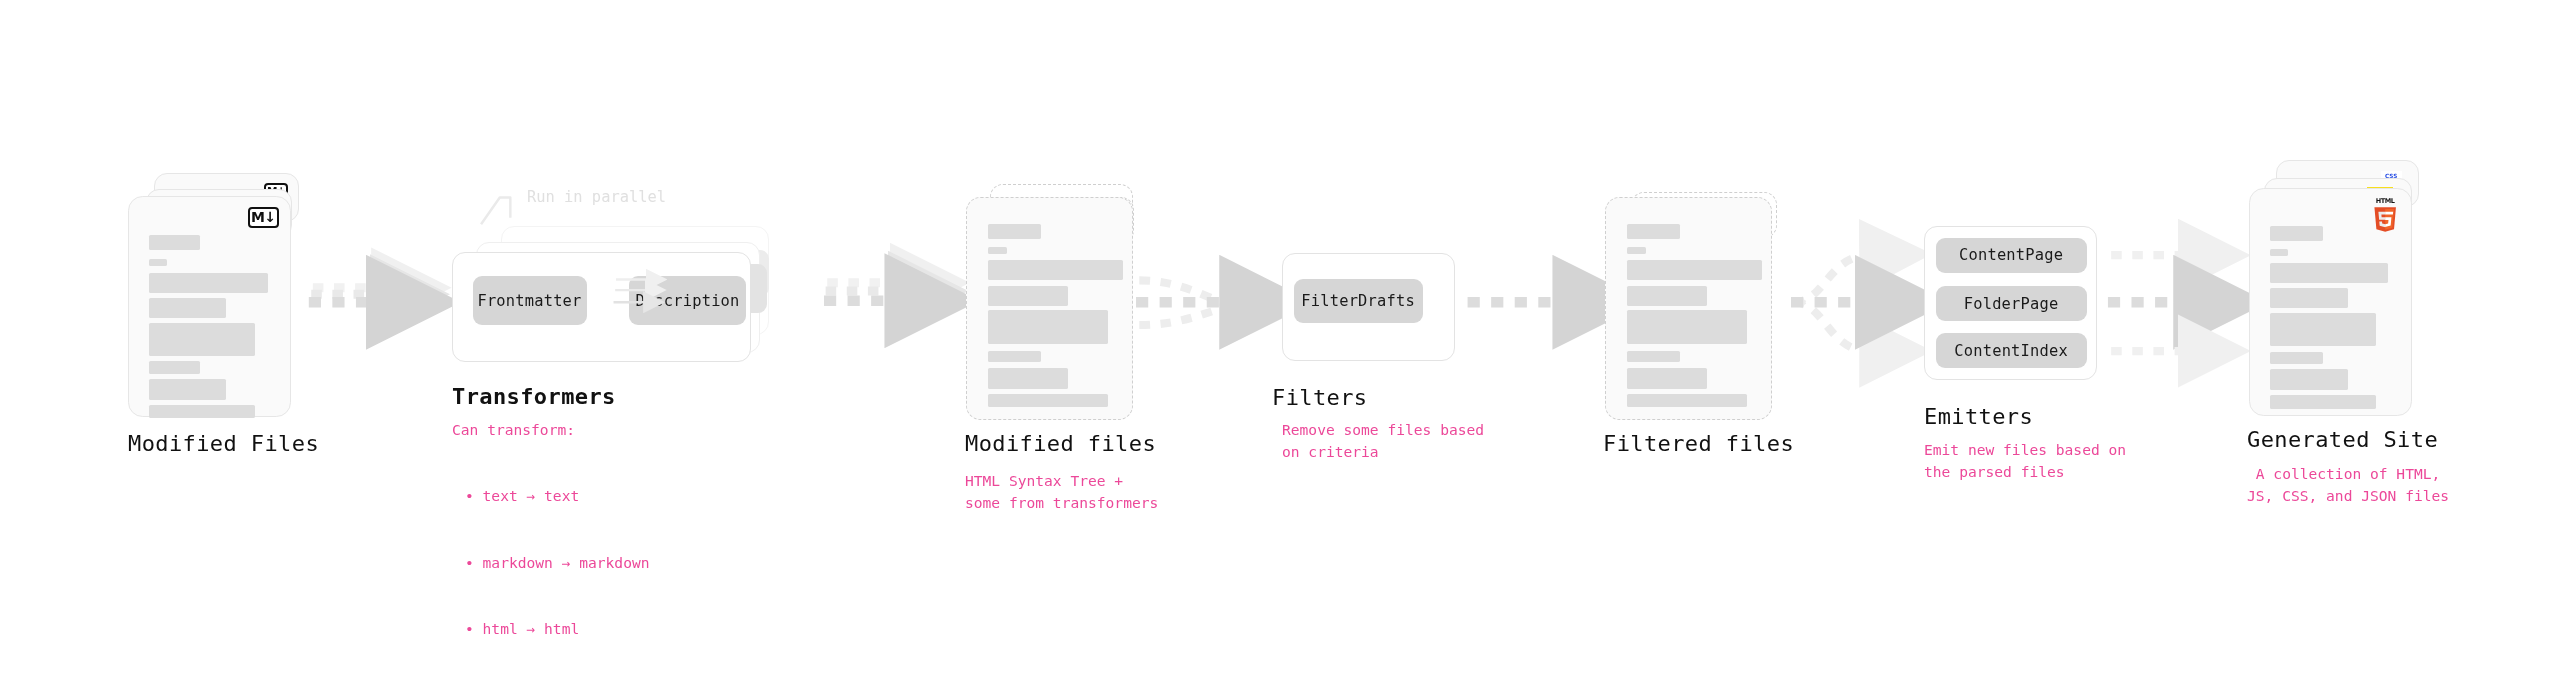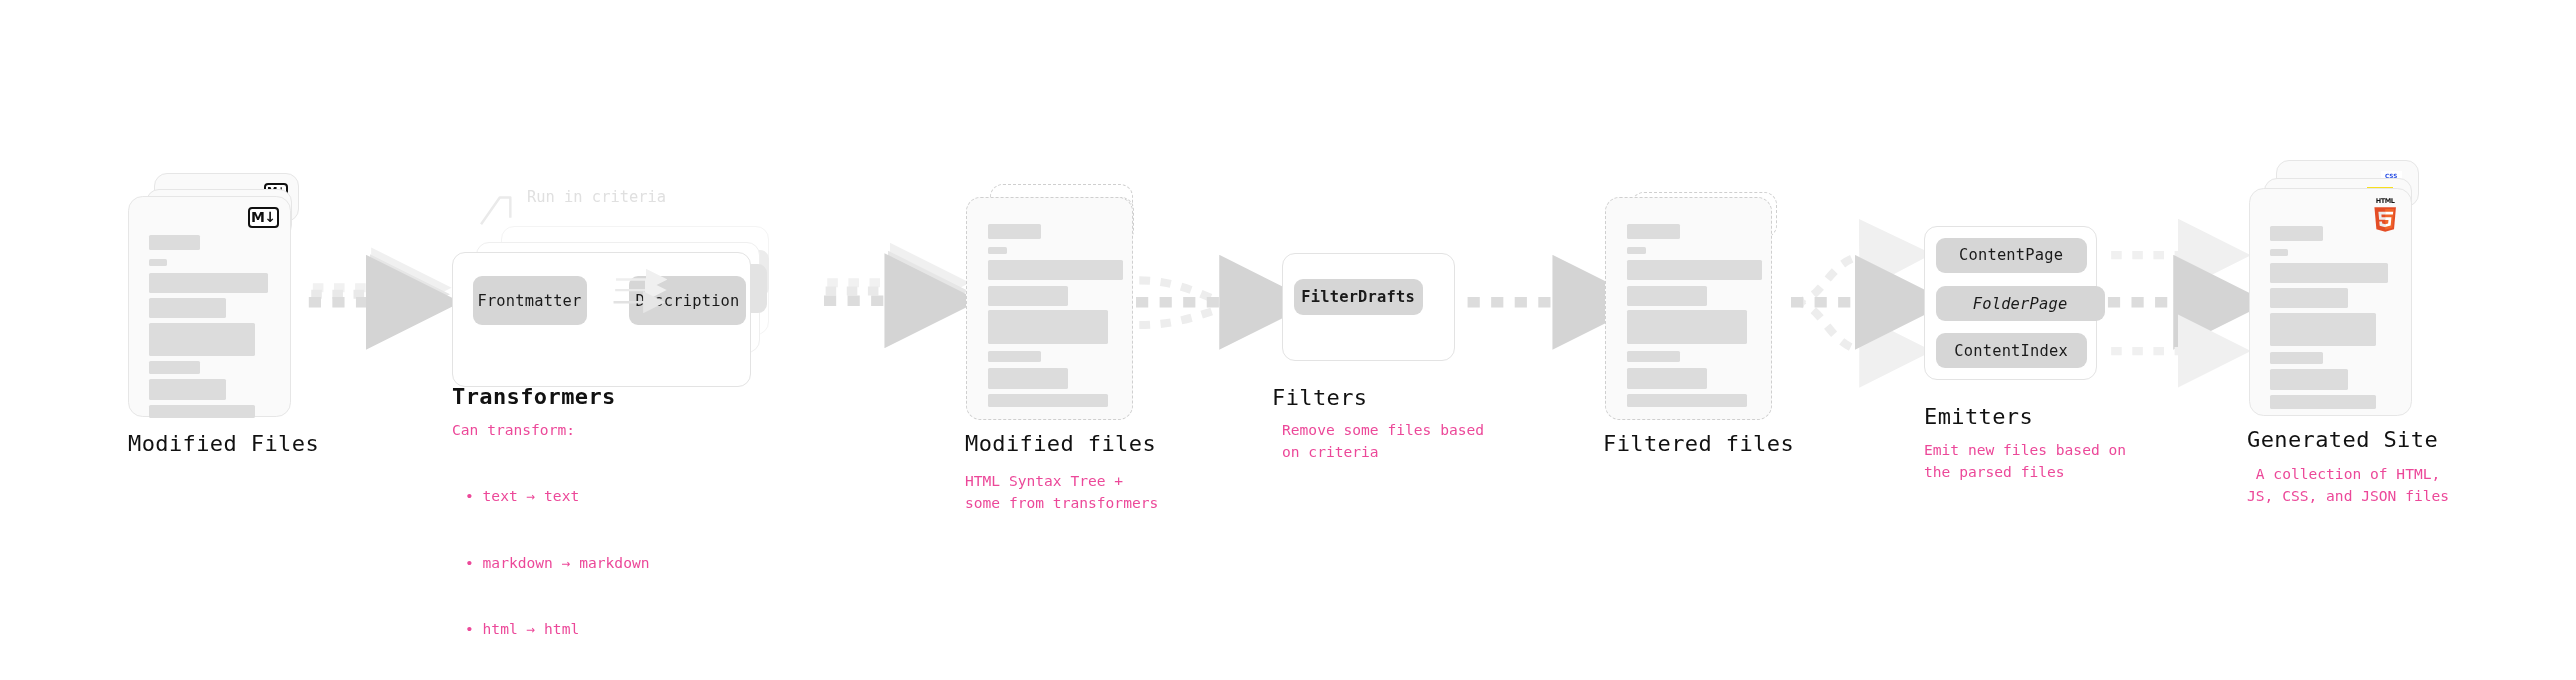--- a/index.html
+++ b/index.html
@@ -166,32 +166,32 @@
       <div class="skel" style="left:20.3px;top:101px;width:77px;height:20.3px;"></div>
       <div class="skel" style="left:20.3px;top:126px;width:106px;height:33px;"></div>
       <div class="skel" style="left:20.3px;top:164px;width:51px;height:13px;"></div>
       <div class="skel" style="left:20.3px;top:182px;width:77px;height:21px;"></div>
       <div class="skel" style="left:20.3px;top:208px;width:106px;height:13px;"></div>
     </div>
     <div class="title" style="left:128px;top:431px;">Modified Files</div>
   </div>
 
   <div>
-    <div class="note" style="left:527px;top:188px;">Run in criteria</div>
+    <div class="note" style="left:527px;top:188px;">Run in parallel</div>
 
     <div class="gcard lite2" style="left:501px;top:226px;width:268px;height:109px;">
       <div class="pill g1" style="left:18px;top:23px;width:104px;height:47px;"></div>
       <div class="pill g1" style="left:163px;top:23px;width:104px;height:47px;"></div>
     </div>
     <div class="gcard lite" style="left:476px;top:242px;width:284px;height:111px;">
       <div class="pill g2" style="left:19.5px;top:21px;width:114px;height:49px;"></div>
       <div class="pill g2" style="left:176px;top:21px;width:114px;height:49px;"></div>
     </div>
 
-    <div class="gcard" style="left:452px;top:252px;width:299px;height:135px;">
+    <div class="gcard" style="left:452px;top:252px;width:299px;height:110px;">
       <div class="pill" style="left:19.5px;top:23px;width:114px;height:49px;">Frontmatter</div>
       <div class="pill" style="left:176px;top:23px;width:117px;height:49px;">Description</div>
     </div>
 
     <svg class="ov" viewBox="0 0 3170 838">
       <path d="M758,344 L798,344" stroke="#eeeeee" stroke-width="3" fill="none" marker-end="url(#hd-l)"></path>
       <path d="M757,357 L797,357" stroke="#eaeaea" stroke-width="3" fill="none" marker-end="url(#hd-l)"></path>
       <path d="M755,372 L795,372" stroke="#e2e2e2" stroke-width="3" fill="none" marker-end="url(#hd-m)"></path>
     </svg>
 
@@ -217,21 +217,21 @@
       <div class="skel" style="left:21px;top:170px;width:80px;height:21px;"></div>
       <div class="skel" style="left:21px;top:196px;width:120px;height:13px;"></div>
     </div>
     <div class="title" style="left:965px;top:431px;">Modified files</div>
     <div class="sub" style="left:965px;top:470px;">HTML Syntax Tree +
 some from transformers</div>
   </div>
 
   <div>
     <div class="gcard" style="left:1282px;top:253px;width:173px;height:108px;">
-      <div class="pill" style="left:10.6px;top:25px;width:129px;height:36px;font-weight:bold;">FilterDrafts</div>
+      <div class="pill" style="left:10.6px;top:25px;width:129px;height:44px;">FilterDrafts</div>
     </div>
     <div class="title" style="left:1272px;top:385px;">Filters</div>
     <div class="sub" style="left:1282px;top:419px;">Remove some files based
 on criteria</div>
   </div>
 
   <div>
     <div class="doc dashed ghost" style="left:1631px;top:192px;width:146px;height:46px;border-radius:13px;"></div>
     <div class="doc dashed" style="left:1605px;top:197px;width:167px;height:223px;">
       <div class="skel" style="left:21px;top:26px;width:53px;height:14.6px;"></div>
@@ -242,21 +242,21 @@
       <div class="skel" style="left:21px;top:153px;width:53px;height:11.4px;"></div>
       <div class="skel" style="left:21px;top:170px;width:80px;height:21px;"></div>
       <div class="skel" style="left:21px;top:196px;width:120px;height:13px;"></div>
     </div>
     <div class="title" style="left:1603px;top:431px;">Filtered files</div>
   </div>
 
   <div>
     <div class="gcard" style="left:1924px;top:226px;width:173px;height:154px;">
       <div class="pill" style="left:10.6px;top:10.6px;width:151px;height:35px;">ContentPage</div>
-      <div class="pill" style="left:10.6px;top:59px;width:169px;height:35px;font-style:italic;">FolderPage</div>
+      <div class="pill" style="left:10.6px;top:59px;width:151px;height:35px;">FolderPage</div>
       <div class="pill" style="left:10.6px;top:106px;width:151px;height:35px;">ContentIndex</div>
     </div>
     <div class="title" style="left:1924px;top:404px;">Emitters</div>
     <div class="sub" style="left:1924px;top:439px;">Emit new files based on
 the parsed files</div>
   </div>
 
   <div>
 
     <div class="doc" style="left:2276px;top:160px;width:143px;height:47px;border-radius:13px;">

